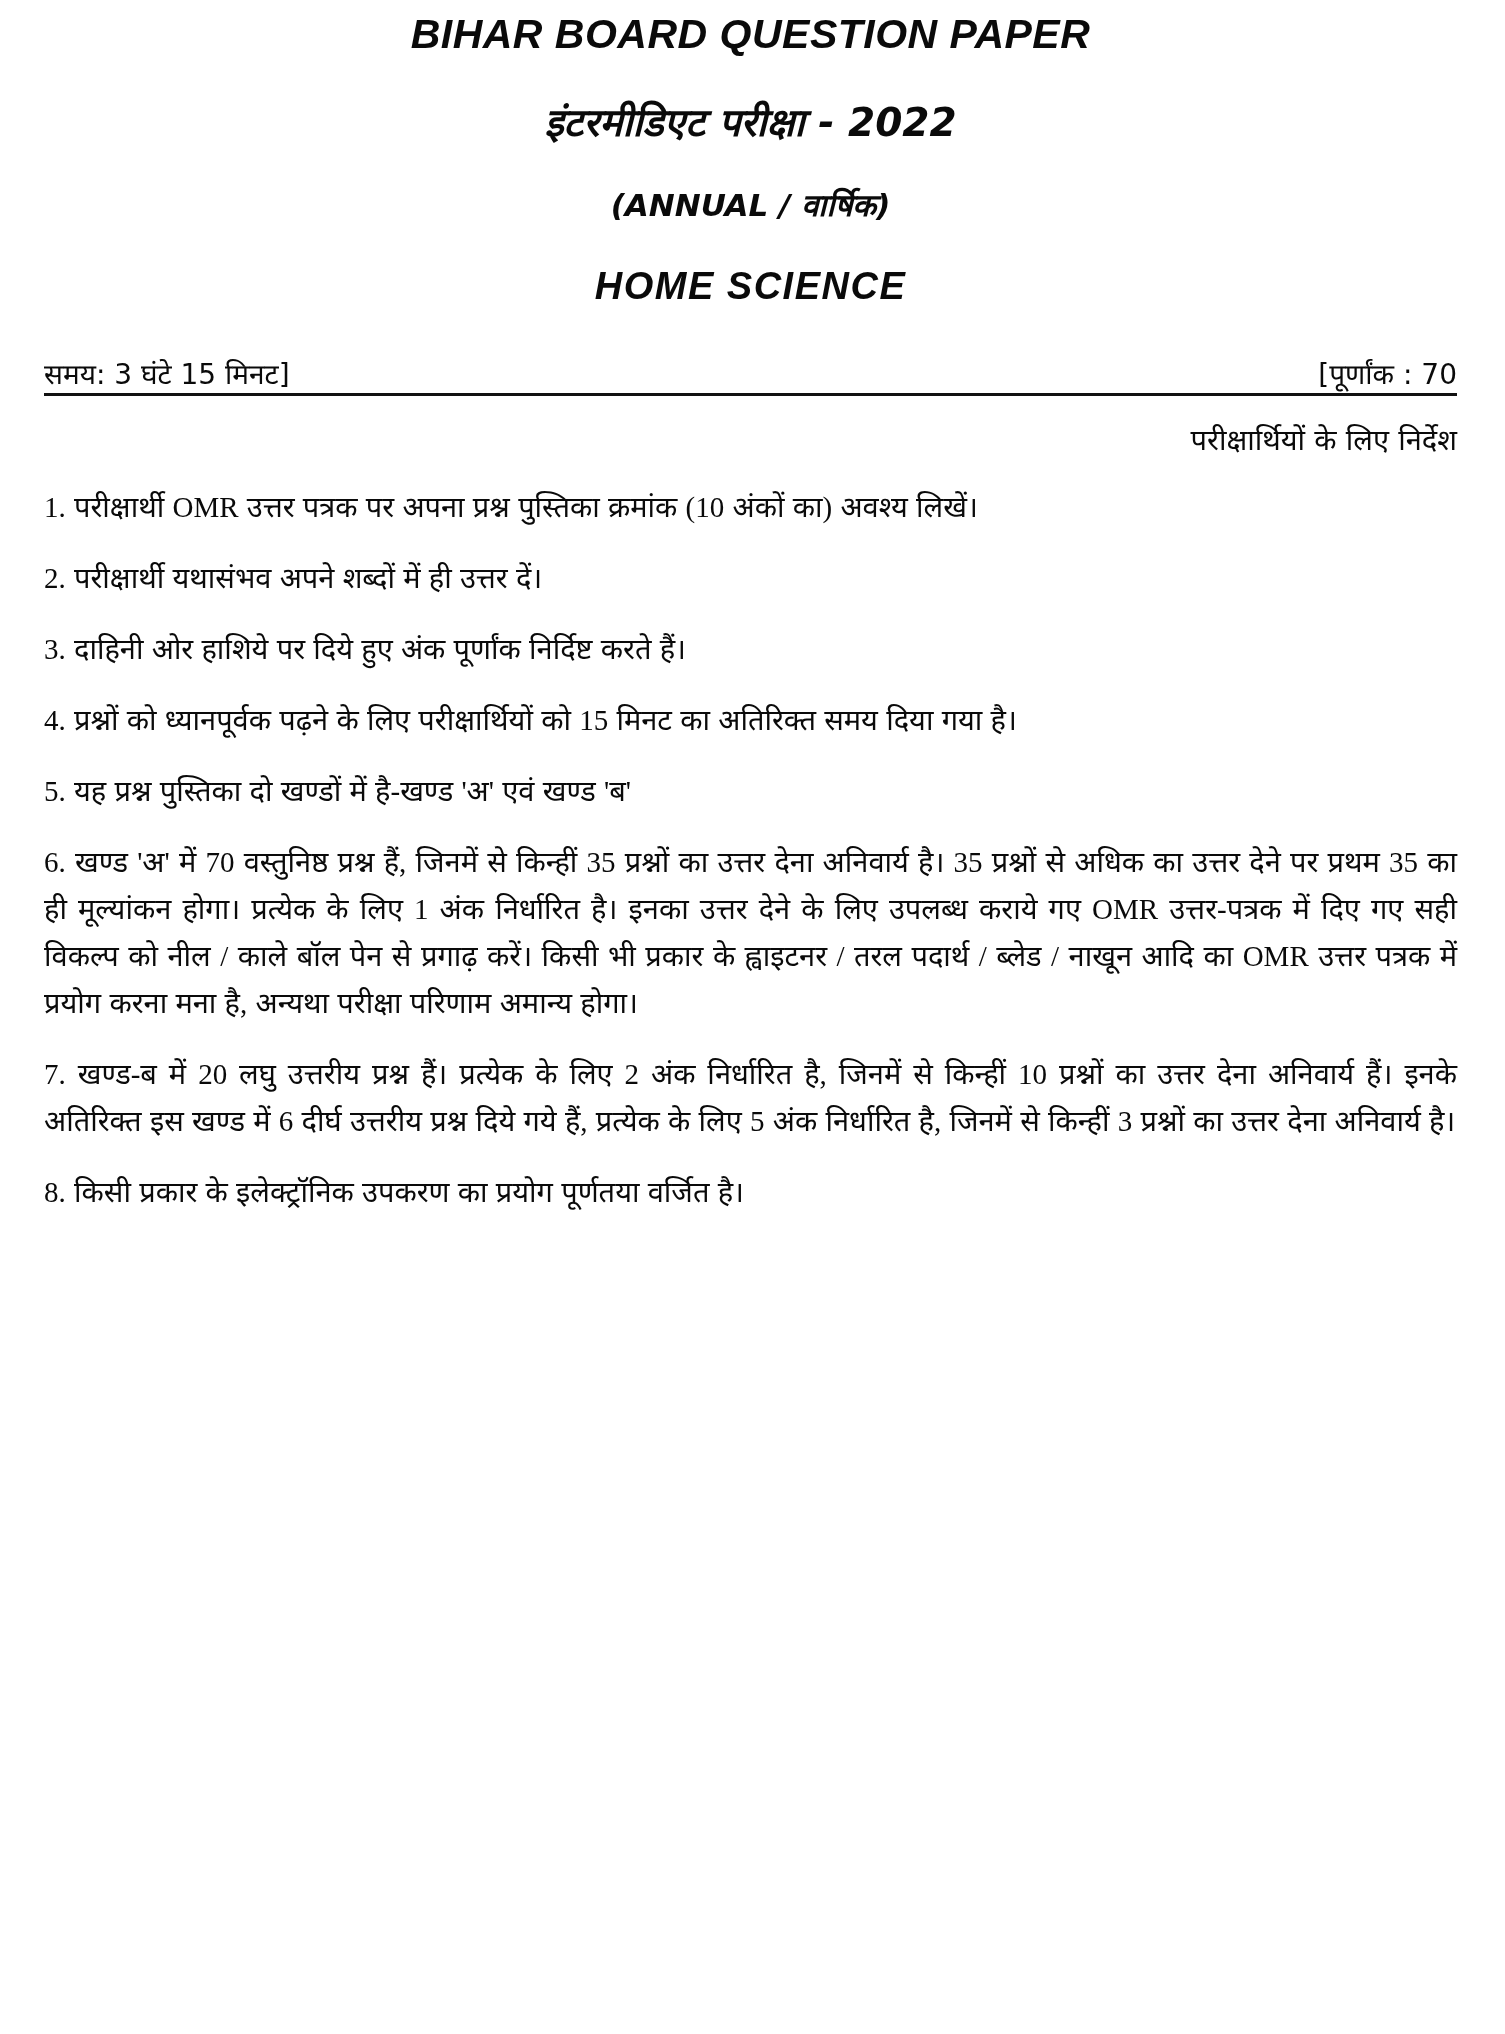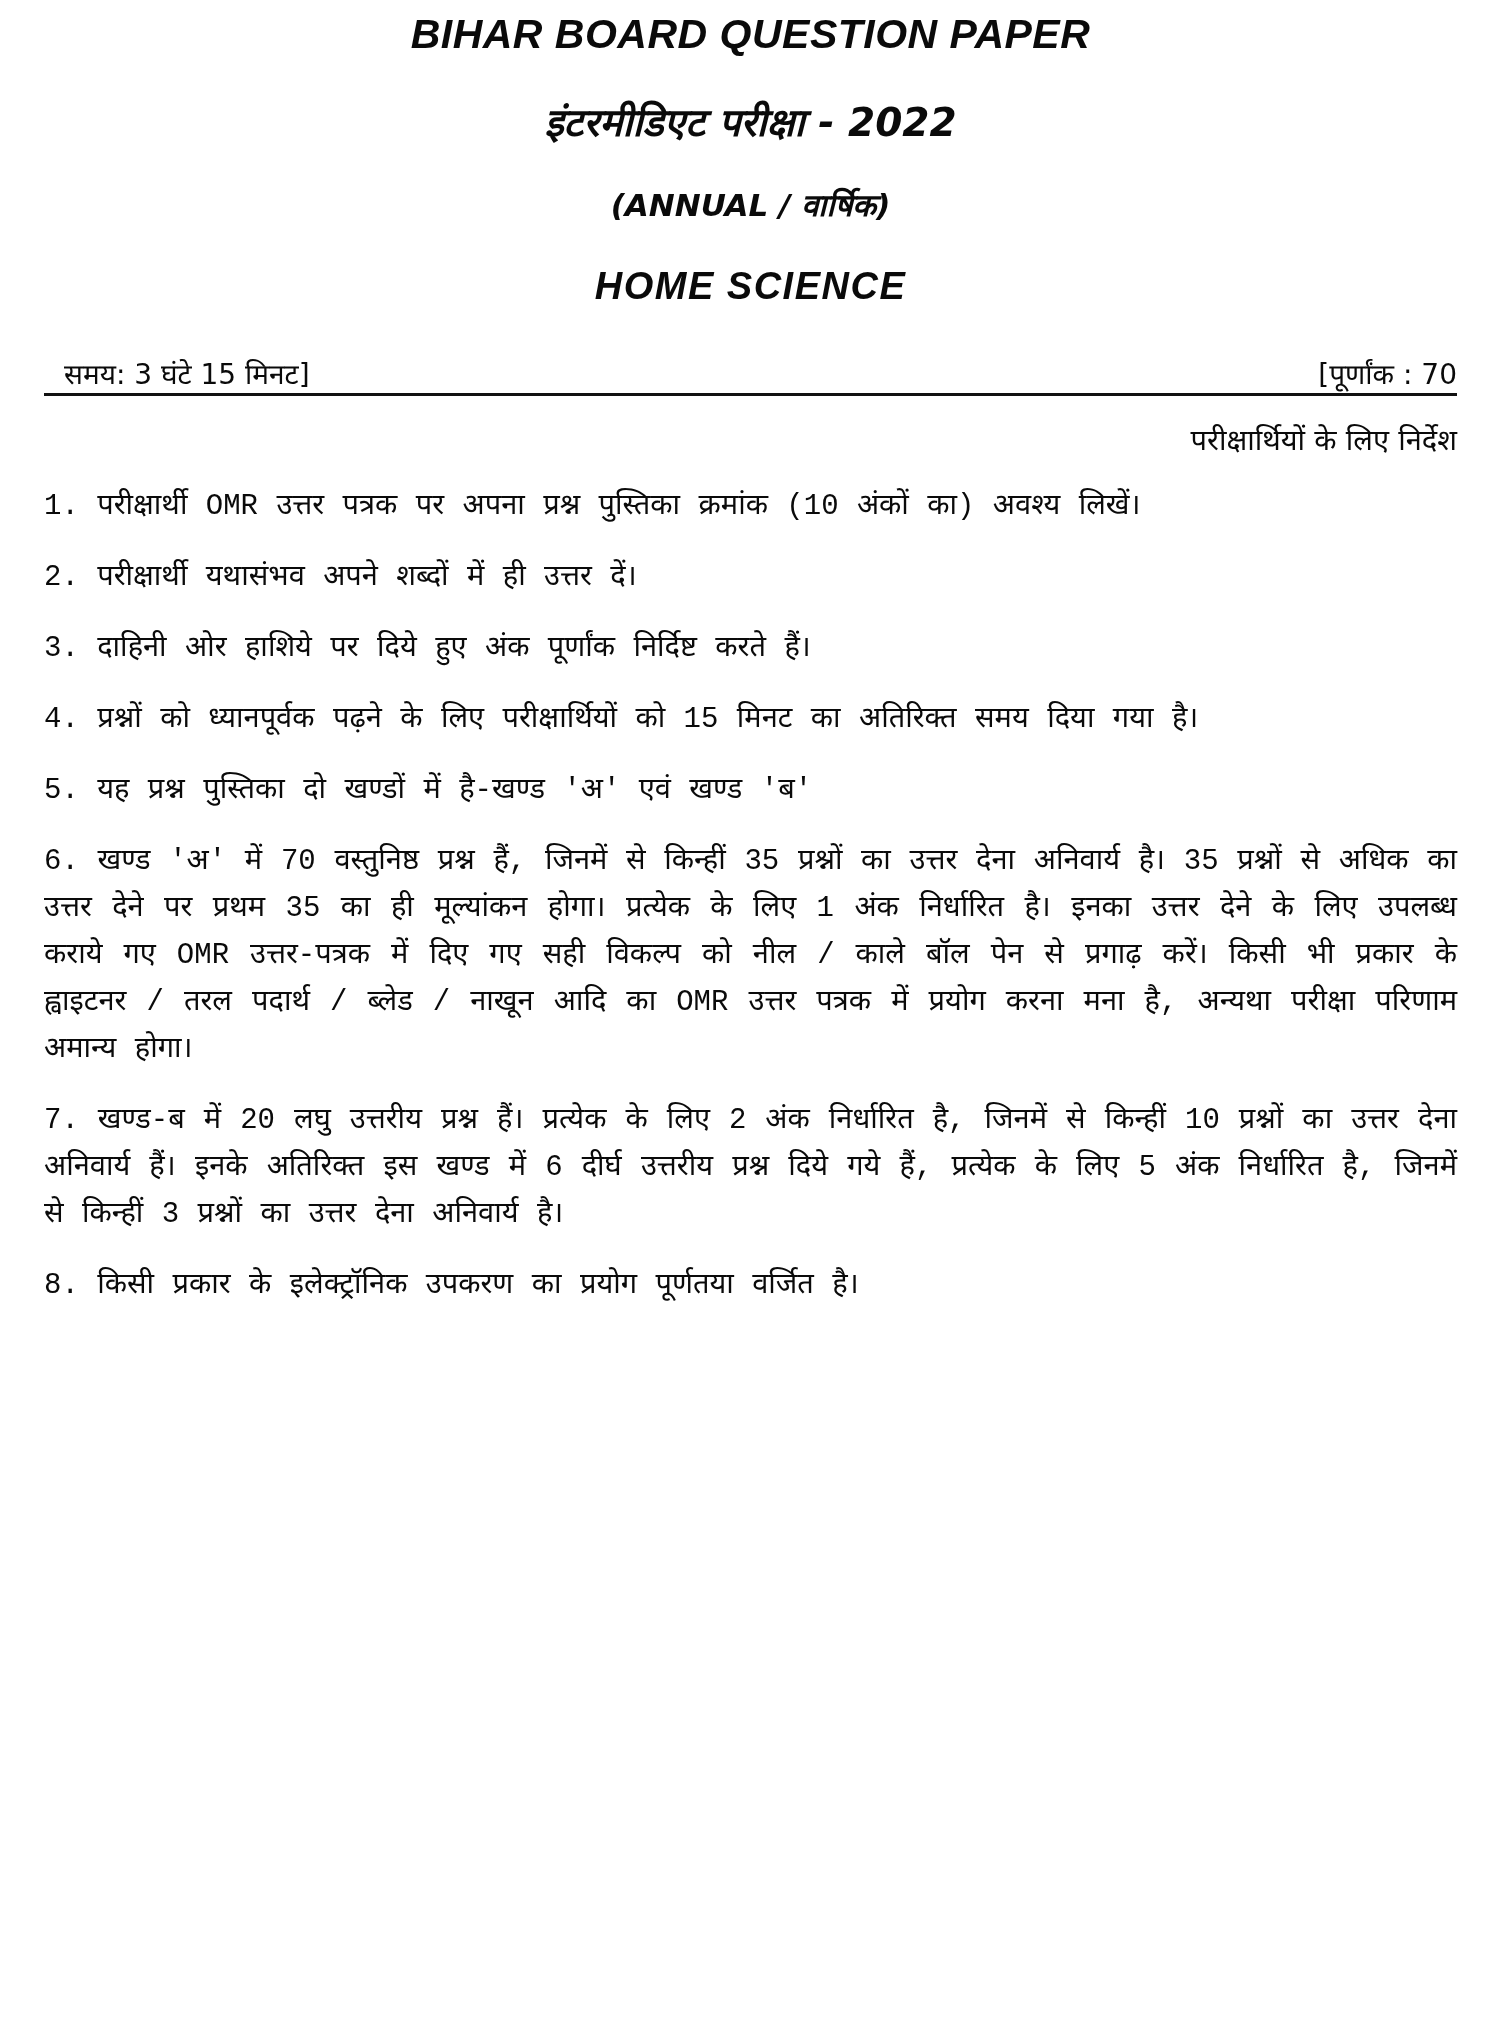--- a/index.html
+++ b/index.html
@@ -82,38 +82,37 @@
     margin: 52px 0 0 0;
     border-bottom: 3px solid #111;
     padding: 0 0 1px 0;
   }
   .meta-left, .meta-right {
     font-family: "DejaVu Sans", "Liberation Sans", sans-serif;
     font-size: 28px;
     font-weight: 400;
     line-height: 1.25;
     white-space: nowrap;
-    margin-left: 20px;
   }
 
   
   .instr-heading {
     font-family: "DejaVu Sans", "Liberation Sans", sans-serif;
     font-size: 29px;
     line-height: 1.3;
     margin: 26px 0 0 0;
     text-align: right;
   }
   .instr-list {
     margin: 0;
     padding: 0;
     list-style: none;
   }
   .instr-item {
-    font-family: Liberation Mono, monospace;
+    font-family: Liberation Serif, serif;
     font-size: 29px;
     line-height: 1.62;
     margin: 24px 0 0 0;
     text-align: justify;
     text-justify: inter-word;
     word-spacing: 1px;
   }
   .instr-item:last-child {
     text-align: left;
   }

